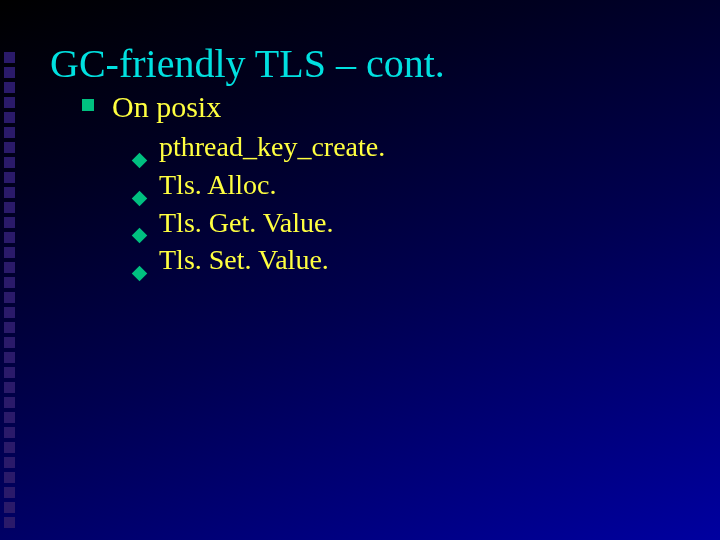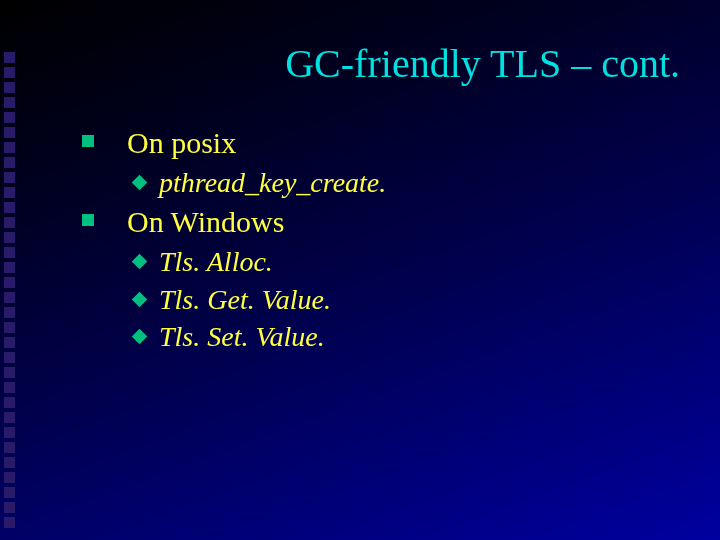--- a/index.html
+++ b/index.html
@@ -26,51 +26,47 @@
   .slide {
     position: absolute;
     left: 0; top: 0;
     width: 720px; height: 540px;
     padding: 40px 40px 40px 60px;
   }
   .title {
     color: #00e0e0;
     font-size: 40px;
     font-weight: 400;
-    margin-bottom: 36px;
     margin-left: -10px;
-    text-align: right;
   }
   .body {
     margin-left: 22px;
   }
   .lvl1 {
     display: flex;
     align-items: flex-start;
     margin-bottom: 2px;
-    gap: 15px;
   }
   .bullet1 {
     width: 12px; height: 12px;
     background: #00c080;
     margin-top: 12px;
     margin-right: 18px;
     flex-shrink: 0;
   }
   .lvl1-text {
     color: #ffff40;
     font-size: 30px;
     line-height: 1.3;
   }
   .lvl2 {
     display: flex;
-    align-items: flex-start;
+    align-items: flex-end;
     margin-left: 52px;
     margin-bottom: 0px;
-    font-style: italic;
   }
   .bullet2 {
     width: 11px; height: 11px;
     background: #00c080;
     transform: rotate(45deg);
     margin-top: 13px;
     margin-right: 14px;
     flex-shrink: 0;
   }
   .lvl2-text {
@@ -125,24 +121,20 @@
 
     <div class="lvl1">
       <div class="bullet1"></div>
       <div class="lvl1-text">On posix</div>
     </div>
     <div class="lvl2">
       <div class="bullet2"></div>
       <div class="lvl2-text">pthread_key_create.</div>
     </div>
 
-    <div class="lvl1">
-      <div class="bullet1"></div>
-      <div class="lvl1-text">On Windows</div>
-    </div>
     <div class="lvl2">
       <div class="bullet2"></div>
       <div class="lvl2-text">Tls. Alloc.</div>
     </div>
     <div class="lvl2">
       <div class="bullet2"></div>
       <div class="lvl2-text">Tls. Get. Value.</div>
     </div>
     <div class="lvl2">
       <div class="bullet2"></div>

